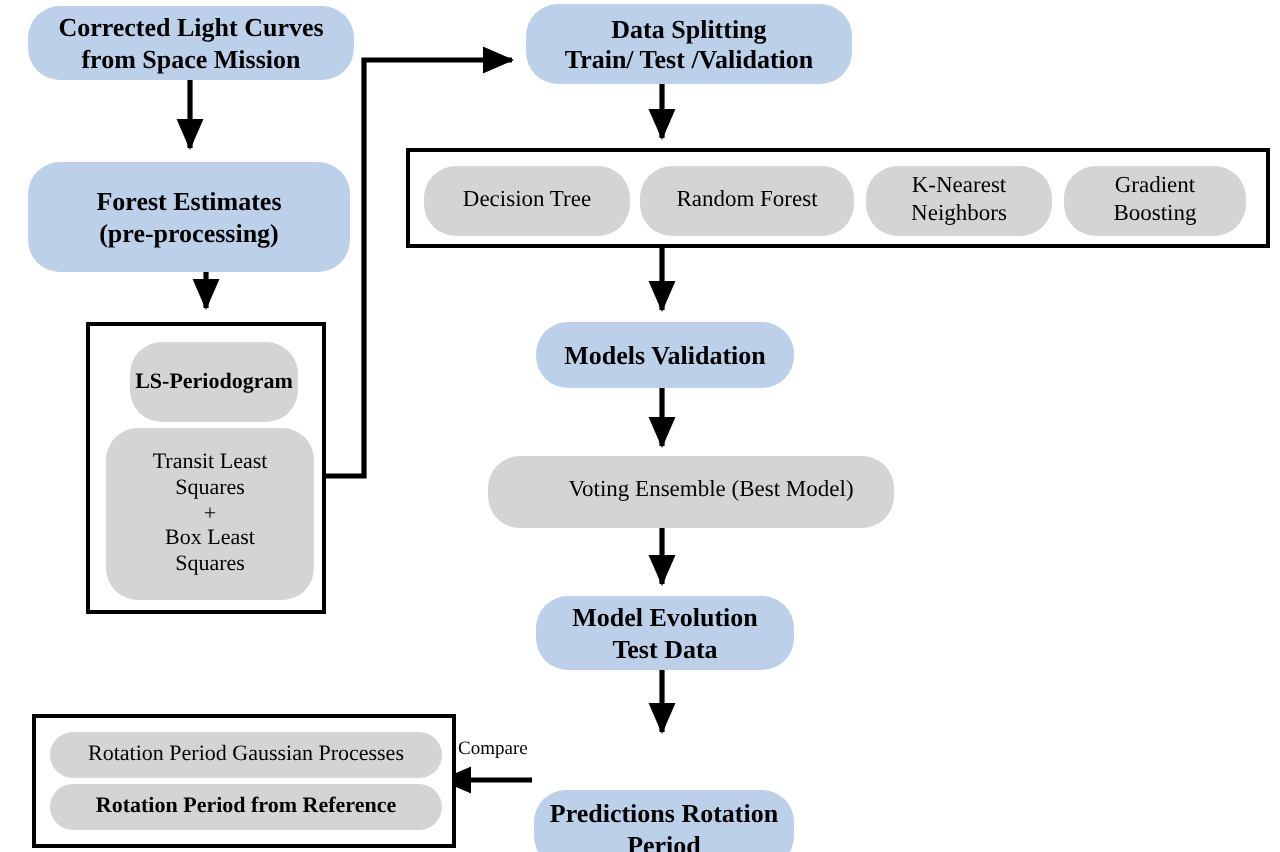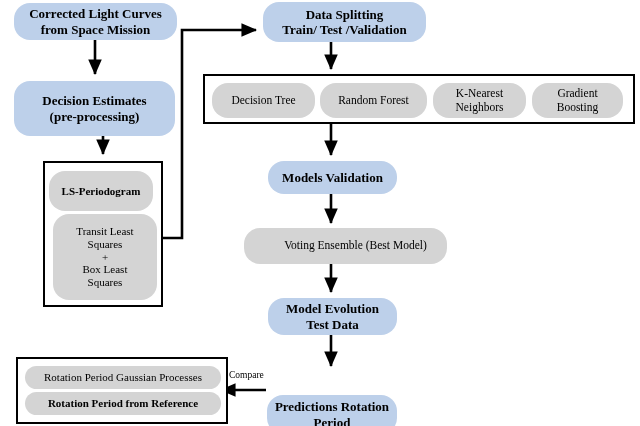--- a/index.html
+++ b/index.html
@@ -102,25 +102,25 @@
     </g>
 
     <g>
       <line x1="266" y1="390" x2="221" y2="390" stroke="#000000" stroke-width="2.6" marker-end="url(#arrowhead)"></line>
     </g>
   </svg>
 
   <div class="node blue t-bold" style="left:14px; top:3px; width:163px; height:37px; font-size:13px;">Corrected Light Curves
 from Space Mission</div>
 
-  <div class="node blue t-bold" style="left:14px; top:81px; width:161px; height:55px; font-size:13px;">Decision Estimates
+  <div class="node blue t-bold" style="left:14px; top:81px; width:161px; height:55px; font-size:13px;">Forest Estimates
 (pre-processing)</div>
 
   <div class="container-box" style="left:43px; top:161px; width:120px; height:146px;">
-    <div class="node gray t-bold" style="left:4px; top:8px; width:104px; height:40px; font-size:11px;">LS-Periodogram</div>
+    <div class="node gray t-bold" style="left:20px; top:8px; width:84px; height:40px; font-size:11px;">LS-Periodogram</div>
     <div class="node gray" style="left:8px; top:51px; width:104px; height:86px; font-size:11px;">Transit Least
 Squares
 +
 Box Least
 Squares</div>
   </div>
 
   <div class="node blue t-bold" style="left:263px; top:2px; width:163px; height:40px; font-size:13px;">Data Splitting
 Train/ Test /Validation</div>
 

